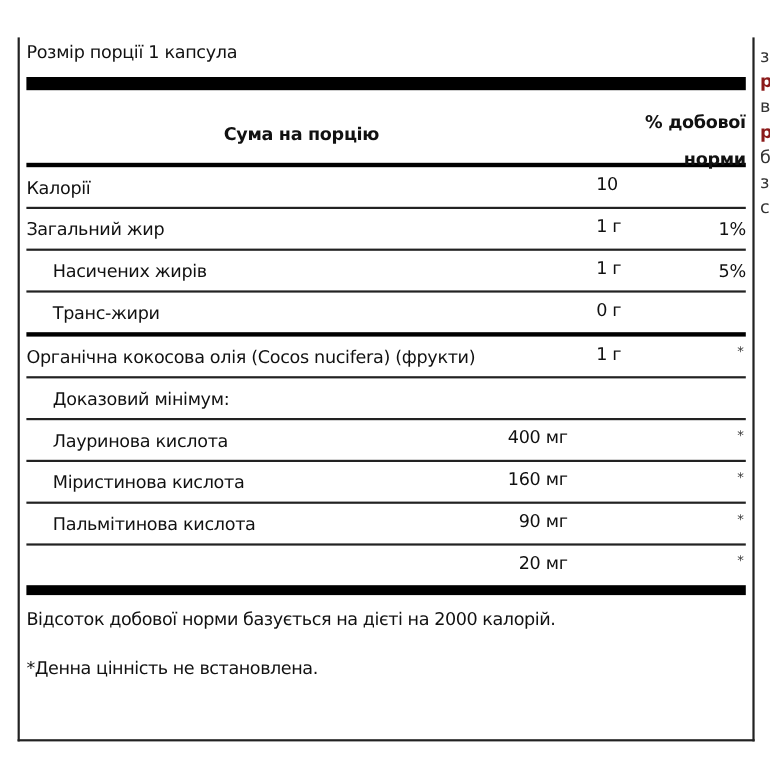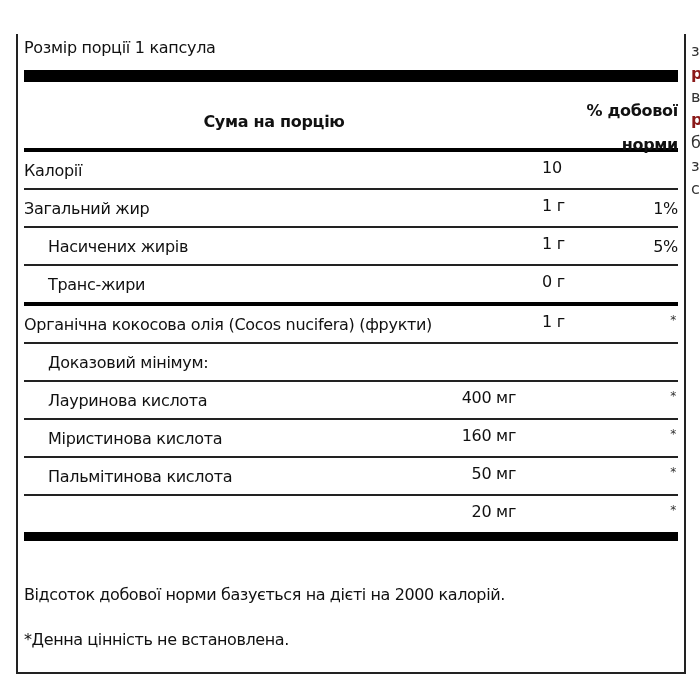--- a/index.html
+++ b/index.html
@@ -196,33 +196,33 @@
 
     <div class="row">
       <span class="label indent">Міристинова кислота</span>
       <span class="amount">160 мг</span>
       <span class="star">*</span>
     </div>
     <div class="rule"></div>
 
     <div class="row">
       <span class="label indent">Пальмітинова кислота</span>
-      <span class="amount">50 мг</span>
+      <span class="amount">90 мг</span>
       <span class="star">*</span>
     </div>
     <div class="rule"></div>
 
     <div class="row">
       <span class="amount">20 мг</span>
       <span class="star">*</span>
     </div>
     <div class="bar-thick" style="height:9px"></div>
 
     <div class="foot">
-      <p style="margin-top:44px">Відсоток добової норми базується на дієті на 2000 калорій.</p>
+      <p style="margin-top:12px">Відсоток добової норми базується на дієті на 2000 калорій.</p>
       <p style="margin-top:26px">*Денна цінність не встановлена.</p>
     </div>
   </div>
 </div>
 
 <div class="side-text">
   <span style="color:#333">з</span>
   <span style="color:#8b1a1a;font-weight:bold">р</span>
   <span style="color:#333">в</span>
   <span style="color:#8b1a1a;font-weight:bold">р</span>

